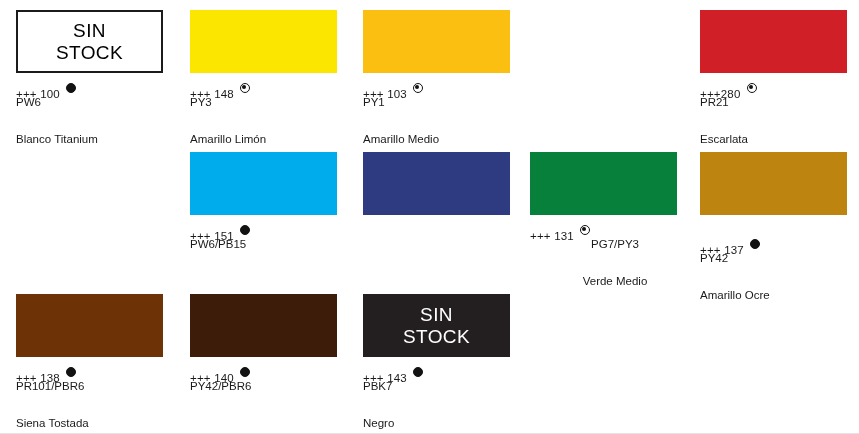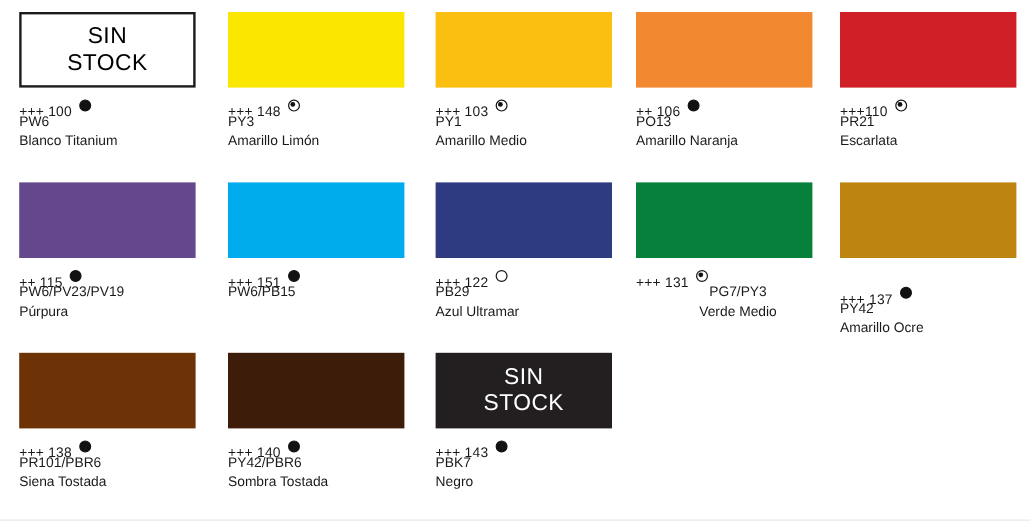--- a/index.html
+++ b/index.html
@@ -118,21 +118,21 @@
     border-radius: 50%;
     background: #121212;
   }
 
   .opacity-mark.transparent {
     background: #ffffff;
     border: 1.5px solid #121212;
   }
 
   .pigment { display: block; }
-  .color-name { display: block; }
+  .color-name { display: block; margin-top: 21px; }
 
   .bottom-rule {
     position: absolute;
     left: 0;
     bottom: 0;
     width: 859px;
     height: 1px;
     background: #e3e3e3;
   }
 </style>
@@ -172,73 +172,43 @@
         <div class="chip" style="background: rgb(251, 191, 17);"></div>
         <div class="caption">
           <div class="caption-line1">
             <span class="rating-code">+++ 103</span>
             <span class="opacity-mark semi"></span>
           </div>
           <span class="pigment">PY1</span>
           <span class="color-name">Amarillo Medio</span>
         </div>
       </div>
-      <div class="swatch-cell" style="left: 530px; top: 10px;">
-        <div class="chip" style="background: rgb(242, 136, 48);"></div>
-        <div class="caption">
-          <div class="caption-line1">
-            <span class="rating-code">++ 106</span>
-            <span class="opacity-mark opaque"></span>
-          </div>
-          <span class="pigment">PO13</span>
-          <span class="color-name">Amarillo Naranja</span>
-        </div>
-      </div>
       <div class="swatch-cell" style="left: 700px; top: 10px;">
         <div class="chip" style="background: rgb(208, 31, 38);"></div>
         <div class="caption">
           <div class="caption-line1">
-            <span class="rating-code">+++110</span>
+            <span class="rating-code">+++280</span>
             <span class="opacity-mark semi"></span>
           </div>
           <span class="pigment">PR21</span>
           <span class="color-name">Escarlata</span>
         </div>
       </div>
-      <div class="swatch-cell" style="left: 16px; top: 152px;">
-        <div class="chip" style="background: rgb(100, 71, 140);"></div>
-        <div class="caption">
-          <div class="caption-line1">
-            <span class="rating-code">++ 115</span>
-            <span class="opacity-mark opaque"></span>
-          </div>
-          <span class="pigment">PW6/PV23/PV19</span>
-          <span class="color-name">Púrpura</span>
-        </div>
-      </div>
       <div class="swatch-cell" style="left: 190px; top: 152px;">
         <div class="chip" style="background: rgb(0, 172, 235);"></div>
         <div class="caption">
           <div class="caption-line1">
             <span class="rating-code">+++ 151</span>
             <span class="opacity-mark opaque"></span>
           </div>
           <span class="pigment">PW6/PB15</span>
         </div>
       </div>
       <div class="swatch-cell" style="left: 363px; top: 152px;">
         <div class="chip" style="background: rgb(46, 59, 128);"></div>
-        <div class="caption">
-          <div class="caption-line1">
-            <span class="rating-code">+++ 122</span>
-            <span class="opacity-mark transparent"></span>
-          </div>
-          <span class="pigment">PB29</span>
-          <span class="color-name">Azul Ultramar</span>
-        </div>
       </div>
       <div class="swatch-cell" style="left: 530px; top: 152px; text-align: center;">
         <div class="chip" style="background: rgb(7, 128, 60);"></div>
         <div class="caption">
           <div class="caption-line1">
             <span class="rating-code">+++ 131</span>
             <span class="opacity-mark semi"></span>
           </div>
           <span class="pigment">PG7/PY3</span>
           <span class="color-name">Verde Medio</span>
@@ -267,21 +237,20 @@
         </div>
       </div>
       <div class="swatch-cell" style="left: 190px; top: 294px;">
         <div class="chip" style="background: rgb(61, 28, 10);"></div>
         <div class="caption">
           <div class="caption-line1">
             <span class="rating-code">+++ 140</span>
             <span class="opacity-mark opaque"></span>
           </div>
           <span class="pigment">PY42/PBR6</span>
-          <span class="color-name">Sombra Tostada</span>
         </div>
       </div>
       <div class="swatch-cell" style="left: 363px; top: 294px;">
         <div class="chip filled-dark" style="background: rgb(35, 31, 32);">
           <div class="stock-text">
             <span class="stock-line">SIN</span>
             <span class="stock-line">STOCK</span>
           </div>
         </div>
         <div class="caption">

